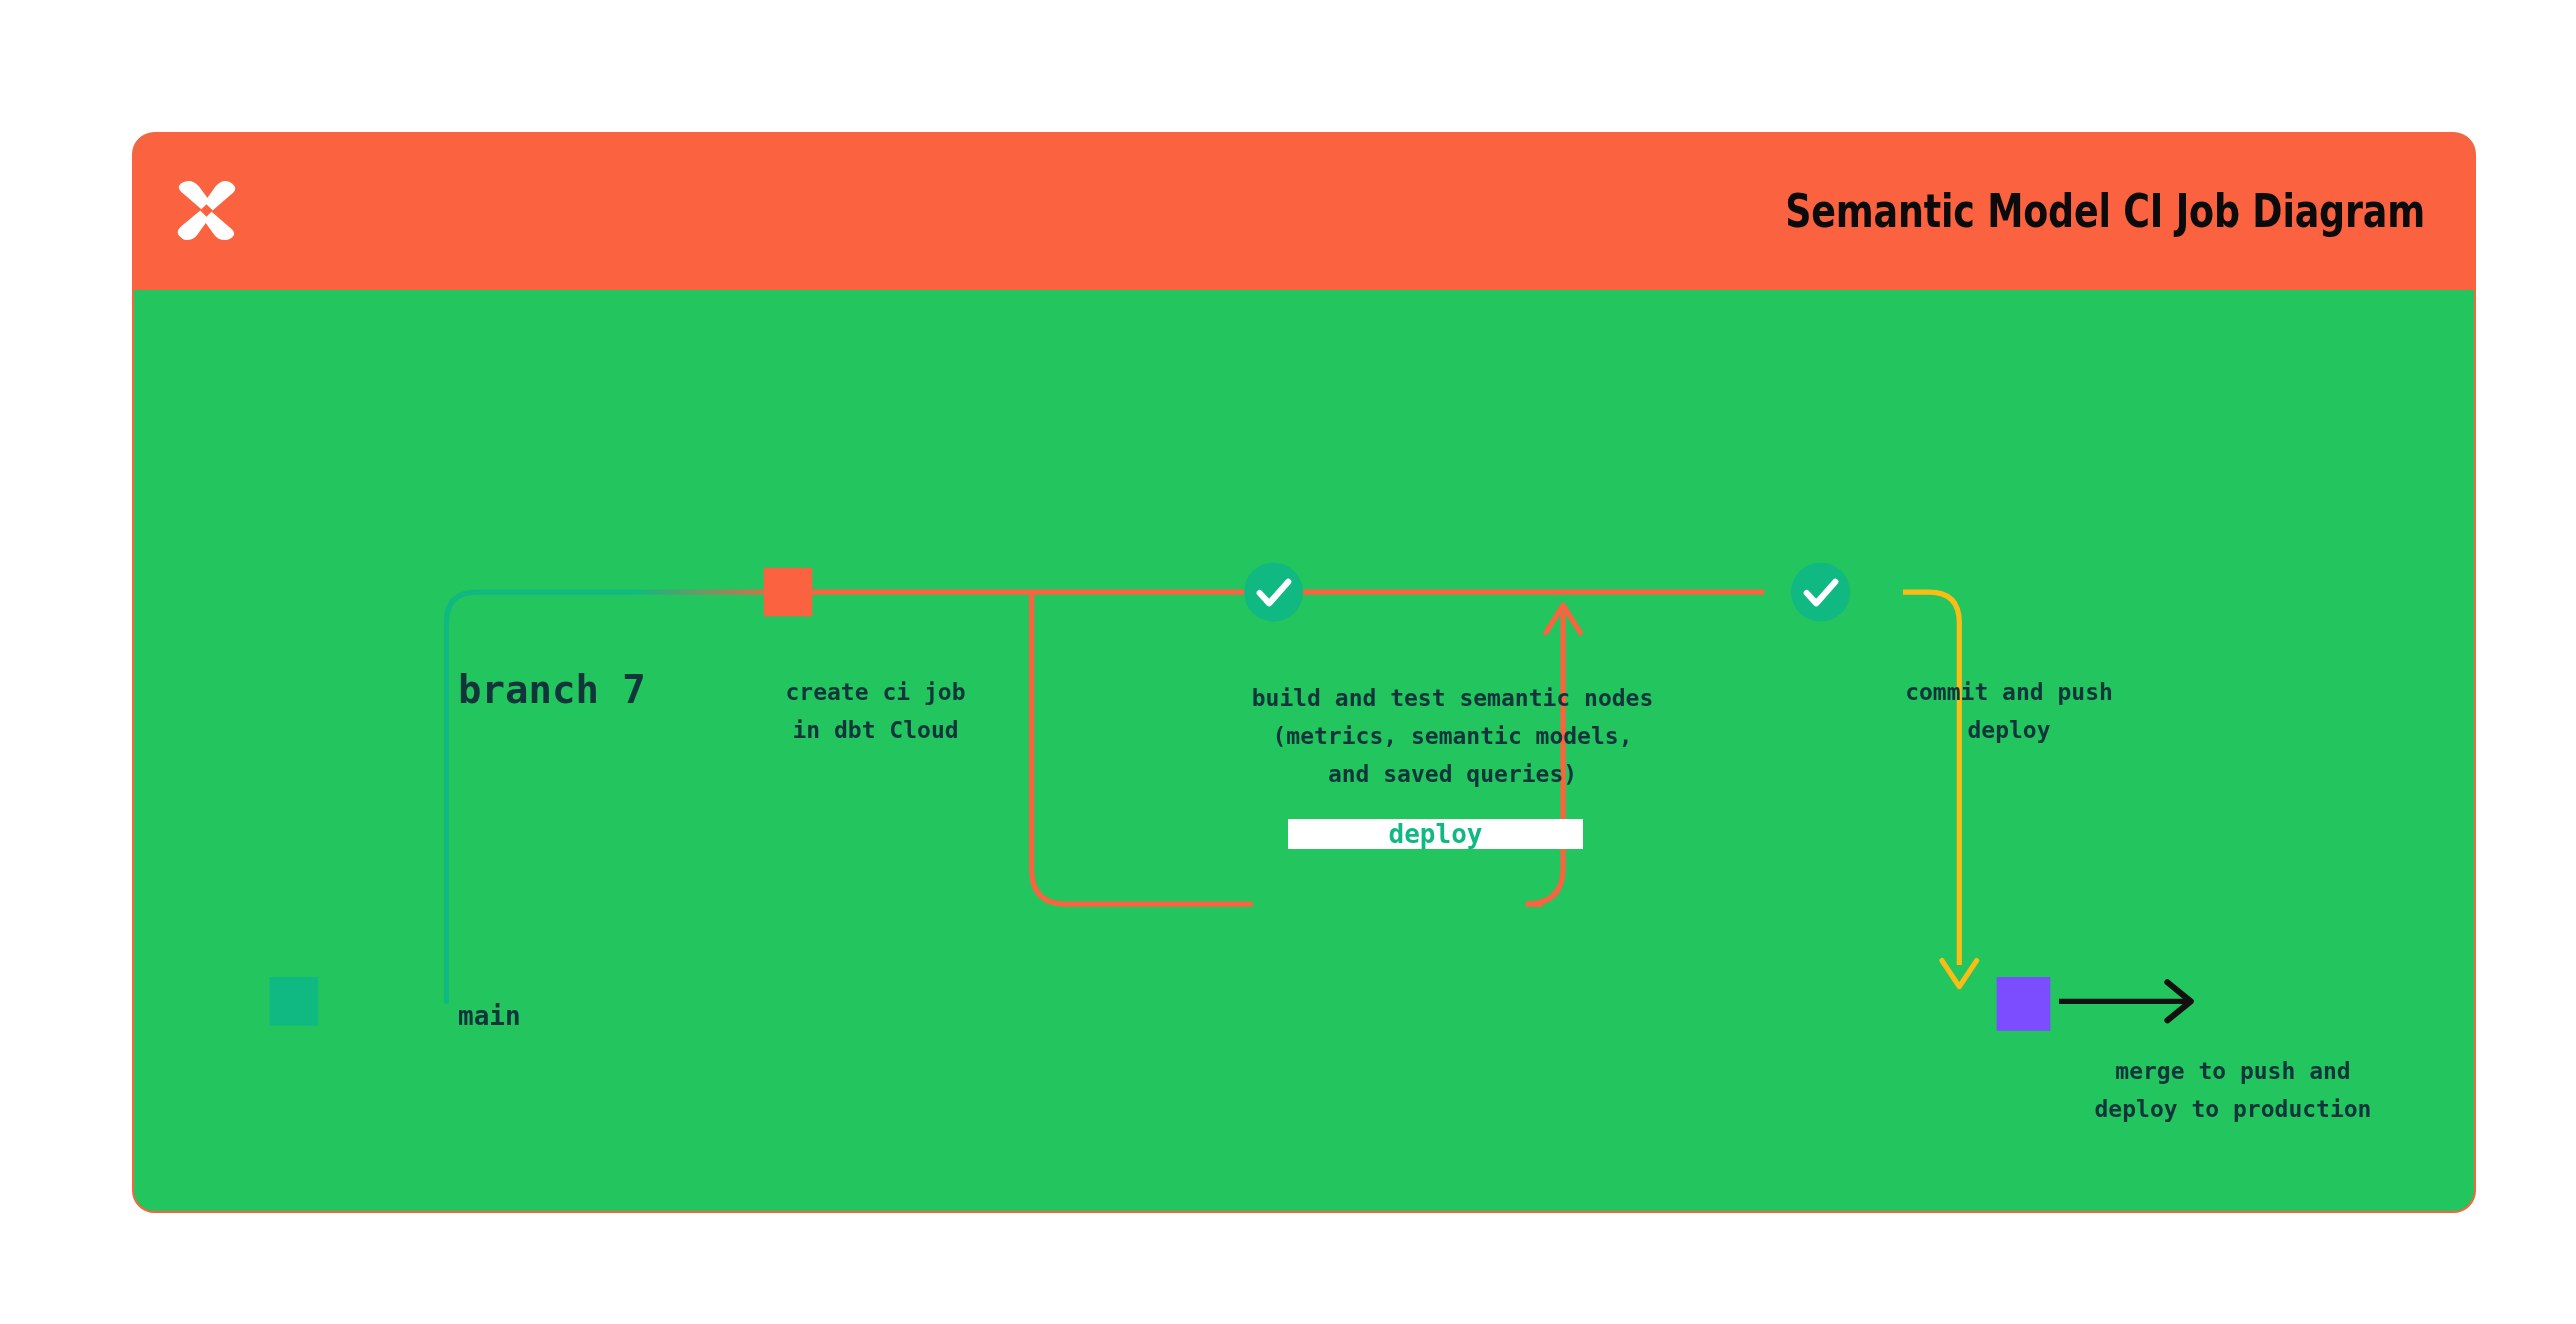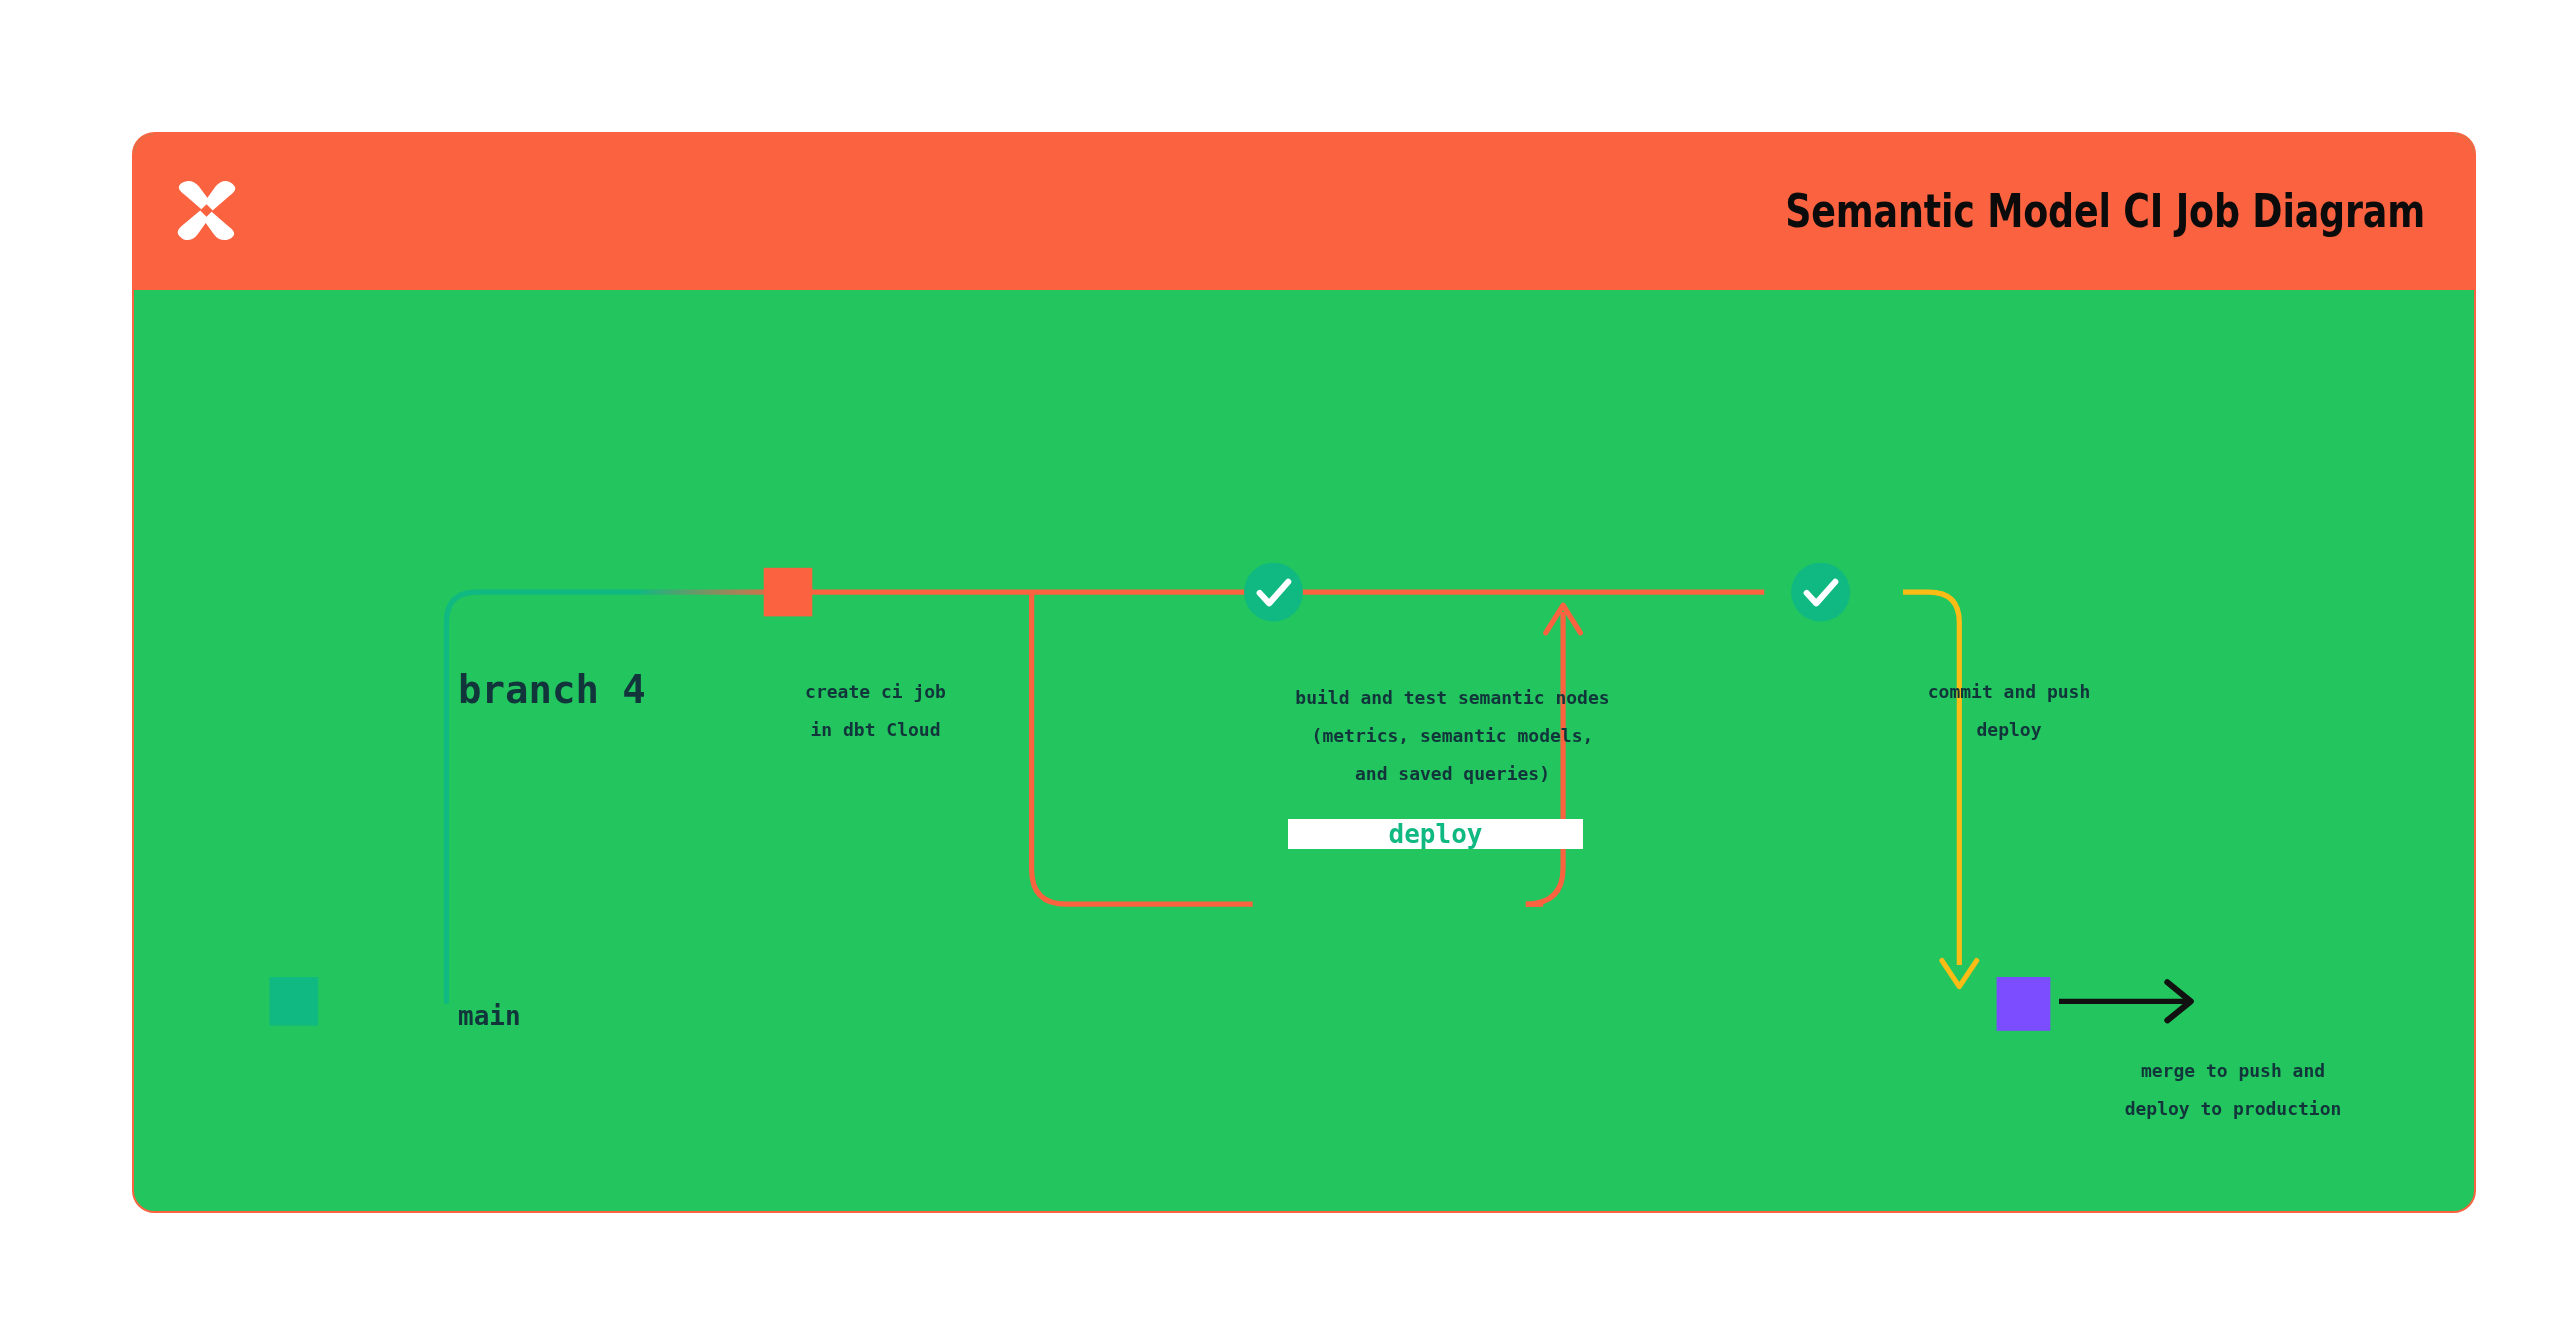--- a/index.html
+++ b/index.html
@@ -80,21 +80,21 @@
     white-space: nowrap;
   }
   .lane-label.branch { left: 324px; top: 533px; font-size: 39px; }
   .lane-label.main   { left: 324px; top: 867px; font-size: 26px; }
 
   
   .caption {
     position: absolute;
     font-family: "DejaVu Sans Mono", "Liberation Mono", monospace;
     font-weight: 700;
-    font-size: 18px;
+    font-size: 23px;
     line-height: 38px;
     color: #12343b;
     text-align: center;
     white-space: pre;
   }
   .cap-create  { left: 555px;  top: 539px;  width: 373px; }
   .cap-build   { left: 937px; top: 545px;  width: 763px; }
   .cap-commit  { left: 1615px; top: 539px;  width: 520px; }
   .cap-merge   { left: 1778px; top: 918px; width: 642px; }
 
@@ -186,21 +186,21 @@
 
         <g>
           <circle cx="1945" cy="345" r="34" fill="#10b981"></circle>
           <path d="M 1929 346 L 1940 358 L 1962 333" stroke="#ffffff" stroke-width="7" fill="none" stroke-linecap="round" stroke-linejoin="round"></path>
         </g>
 
         <rect x="2148" y="789" width="62" height="62" fill="#7c4dff"></rect>
       </svg>
     </div>
 
-    <div class="lane-label branch">branch 4</div>
+    <div class="lane-label branch">branch 7</div>
 
     <div class="lane-label main">main</div>
 
     <div class="caption cap-create">create ci job
 in dbt Cloud</div>
 
     <div class="caption cap-build">build and test semantic nodes
 (metrics, semantic models,
 and saved queries)</div>
 

